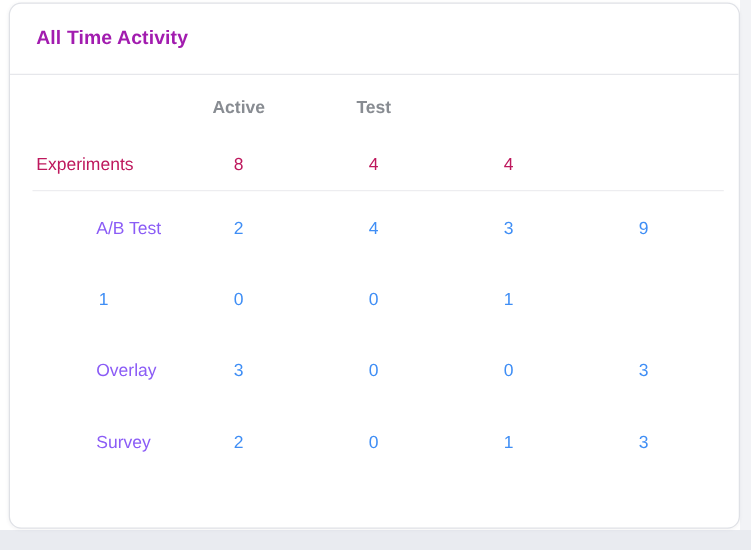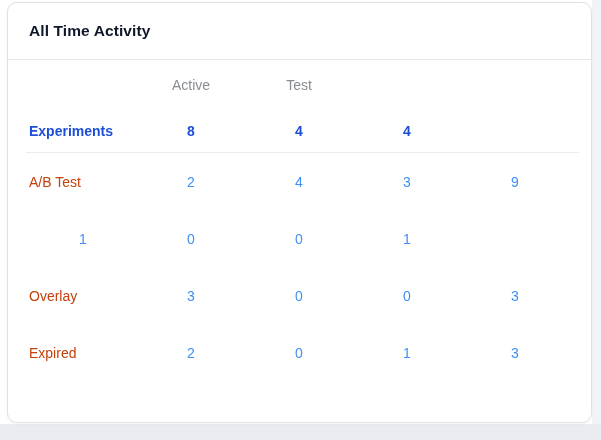--- a/index.html
+++ b/index.html
@@ -42,49 +42,49 @@
   .card-header {
     height: 57px;
     display: flex;
     align-items: center;
     padding-left: 21px;
     border-bottom: 1px solid #e6e7eb;
   }
   .card-title {
     font-size: 15.5px;
     font-weight: bold;
-    color: #0f172a;
+    color: #a21caf;
     letter-spacing: 0.1px;
   }
   .table { width: 100%; }
   .row {
     display: grid;
     grid-template-columns: 108px 108px 108px 108px 108px;
     padding-left: 21px;
     align-items: center;
   }
   .row .cell { text-align: center; font-size: 14px; }
   .row .label-cell { text-align: left; font-size: 14px; }
   .header-row { height: 50px; }
   .header-row .cell {
     color: #888c92;
-    font-weight: normal;
+    font-weight: bold;
   }
   .summary-row { height: 42px; }
   .summary-row .label-cell,
   .summary-row .cell {
-    color: #1d4ed8;
-    font-weight: bold;
+    color: #be185d;
+    font-weight: normal;
   }
   .divider {
     border-top: 1px solid #ededf0;
     margin: 0 12px 0 18px;
   }
   .data-row { height: 57px; }
-  .data-row .label-cell { color: #c2410c; }
+  .data-row .label-cell { color: #8b5cf6; margin-left: 48px; }
   .data-row .cell a {
     color: #3f8ef5;
     text-decoration: none;
     cursor: pointer;
   }
 </style>
 </head>
 <body>
 
 <div class="page">
@@ -130,21 +130,21 @@
 
       <div class="row data-row">
         <div class="label-cell">Overlay</div>
         <div class="cell"><a>3</a></div>
         <div class="cell"><a>0</a></div>
         <div class="cell"><a>0</a></div>
         <div class="cell"><a>3</a></div>
       </div>
 
       <div class="row data-row">
-        <div class="label-cell">Expired</div>
+        <div class="label-cell">Survey</div>
         <div class="cell"><a>2</a></div>
         <div class="cell"><a>0</a></div>
         <div class="cell"><a>1</a></div>
         <div class="cell"><a>3</a></div>
       </div>
 
     </div>
   </div>
 </div>
 

